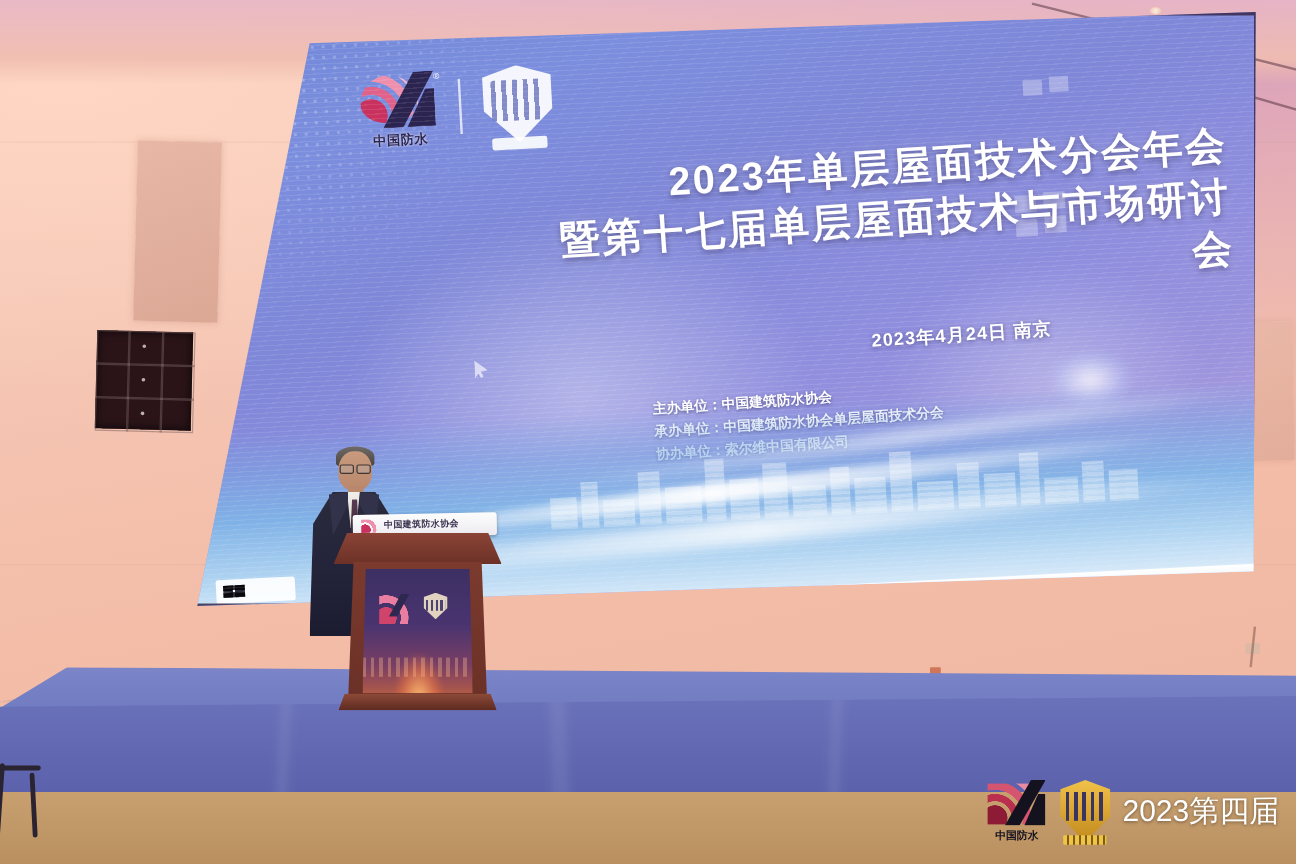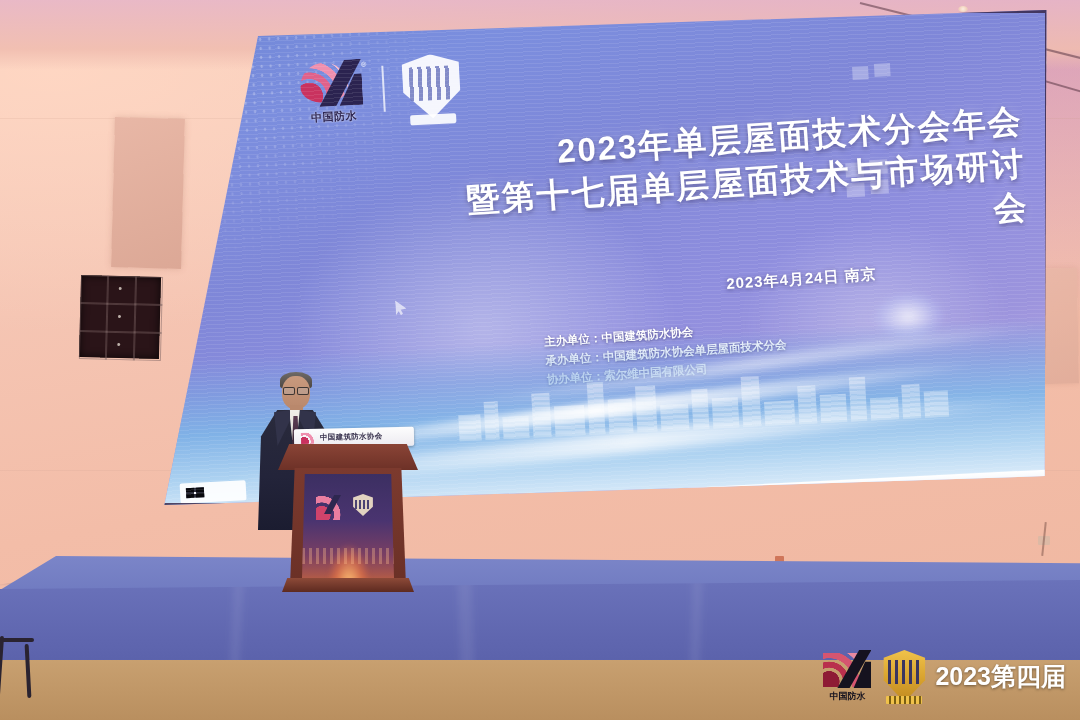--- a/index.html
+++ b/index.html
@@ -439,21 +439,21 @@
   .badge .bshield .inner{
     position:absolute;left:7px;top:10px;right:7px;height:24px;
     background:repeating-linear-gradient(90deg,#3a3560 0 3px, rgba(0,0,0,0) 3px 7px);
   }
   .badge .bshield .base{
     position:absolute;left:5px;bottom:-2px;width:36px;height:8px;
     background:repeating-linear-gradient(90deg,#f0c24a 0 3px, #7a5f12 3px 5px);
     border-radius:1px;
   }
   .badge .btext{color:#ffffff;line-height:1.08;}
-  .badge .btext .r1{font-size:25px;font-weight:700;letter-spacing:0px;
+  .badge .btext .r1{font-size:25px;font-weight:400;letter-spacing:0px;
     text-shadow:0 1px 3px rgba(0,0,0,.45);}
   .badge .btext .r2{font-size:25px;font-weight:700;letter-spacing:1px;
     text-shadow:0 1px 3px rgba(0,0,0,.45);}
 
   
   .wall-box{
     position:absolute;background:#c96a4e;border-radius:1px;opacity:.85;
   }
   .cable{
     position:absolute;width:2px;background:rgba(120,80,70,.5);

